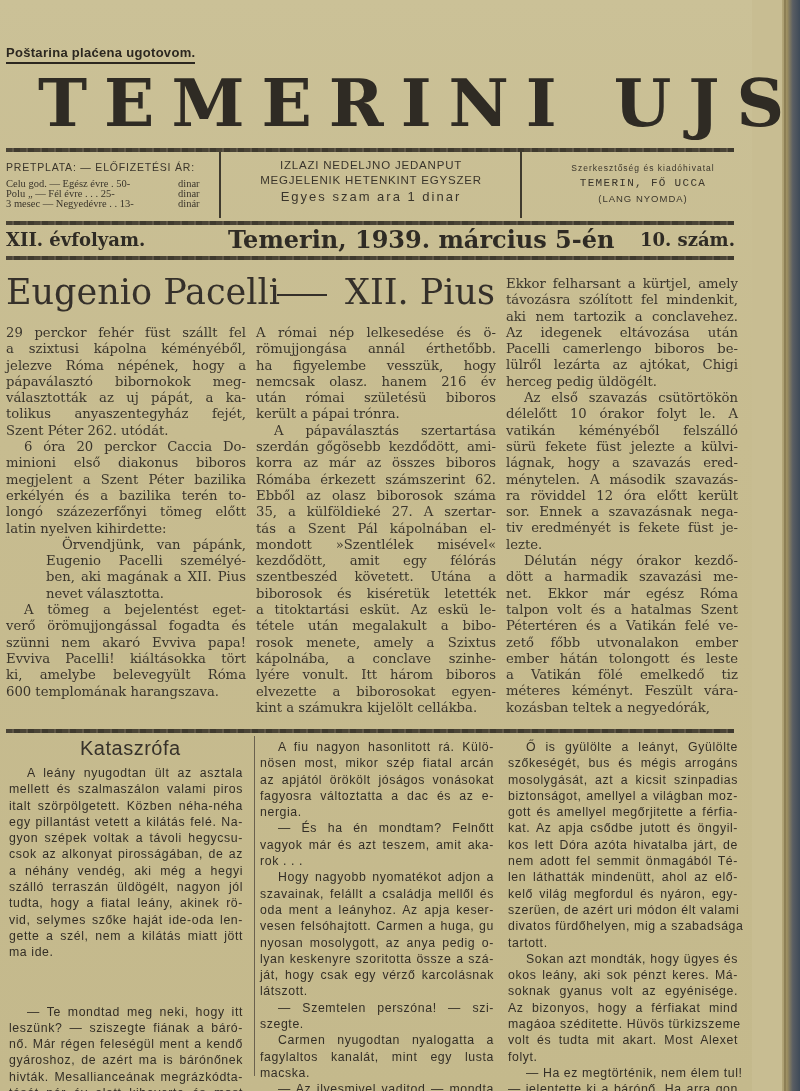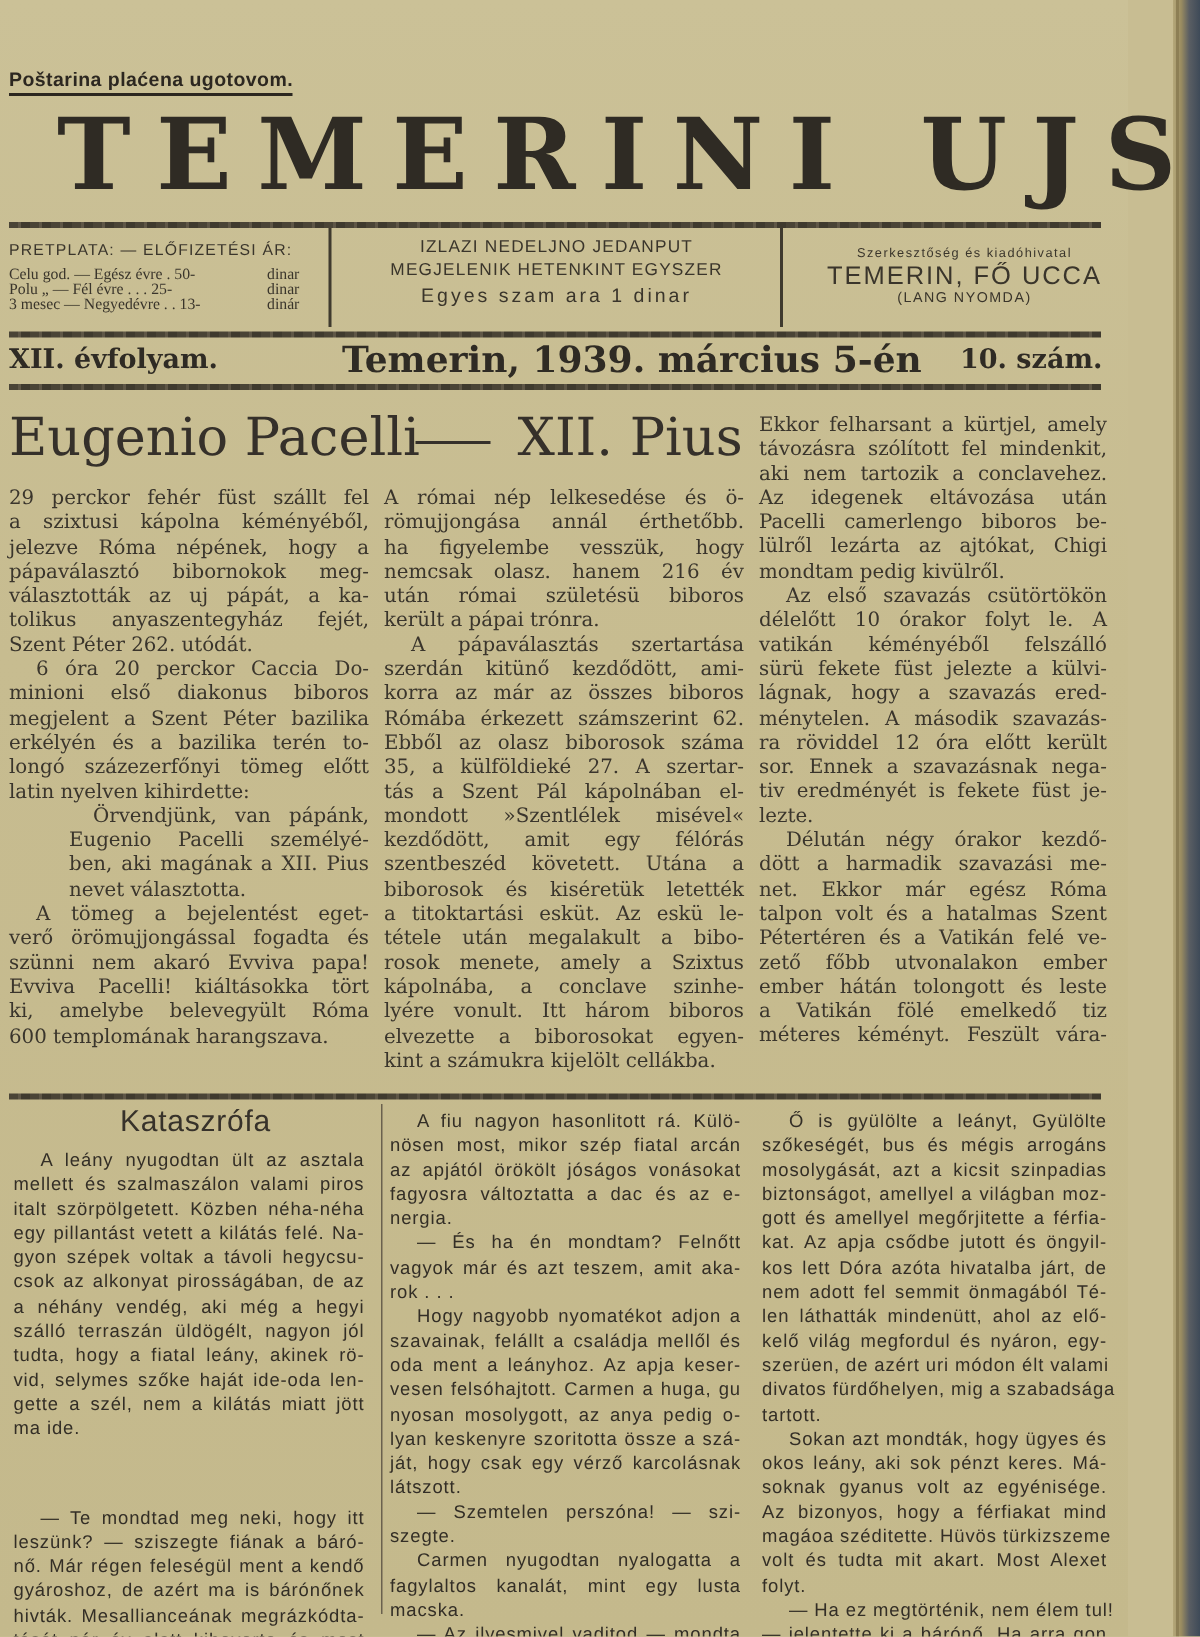--- a/index.html
+++ b/index.html
@@ -48,21 +48,21 @@
     left:222px; top:158px; width:298px; text-align:center;
     font-family:"Liberation Sans", sans-serif; color:#3a352b; letter-spacing:0.8px;
   }
   .center-block div { font-size:11.5px; line-height:15px; white-space:nowrap; }
   .center-block .price { font-size:13px; letter-spacing:2px; line-height:18px; }
   .right-block {
     left:524px; top:161px; width:238px; text-align:center;
     font-family:"Liberation Sans", sans-serif; color:#3a352b;
   }
   .right-block .l1 { font-size:8.5px; letter-spacing:1px; line-height:14px; white-space:nowrap; }
-  .right-block .l2 { font-size:17px; letter-spacing:1.3px; line-height:17px; white-space:nowrap; }
+  .right-block .l2 { font-size:11px; letter-spacing:1.3px; line-height:17px; white-space:nowrap;font-family:Liberation Mono, monospace; }
   .right-block .l3 { font-size:9.5px; letter-spacing:1px; line-height:13px; white-space:nowrap; }
   .dateline {
     top:229px; font-family:"DejaVu Serif", serif; font-weight:bold; font-size:18px;
     color:#2f2b24; white-space:nowrap; line-height:22px;
   }
   .headline {
     top:272px; font-family:"DejaVu Serif", serif; font-size:35px; color:#35302a;
     white-space:nowrap; line-height:40px; letter-spacing:0px;
   }
   .headline-dash { top:294px; height:2px; background:#35302a; }
@@ -173,21 +173,21 @@
       <p>
         <span class="line">A római nép lelkesedése és ö-</span>
         <span class="line">römujjongása annál érthetőbb.</span>
         <span class="line">ha figyelembe vesszük, hogy</span>
         <span class="line">nemcsak olasz. hanem 216 év</span>
         <span class="line">után római születésü biboros</span>
         <span class="line last">került a pápai trónra.</span>
       </p>
       <p>
         <span class="line" style="padding-left: 18px;">A pápaválasztás szertartása</span>
-        <span class="line">szerdán kitünő kezdődött, ami-</span>
+        <span class="line">szerdán gőgösebb kezdődött, ami-</span>
         <span class="line">korra az már az összes biboros</span>
         <span class="line">Rómába érkezett számszerint 62.</span>
         <span class="line">Ebből az olasz biborosok száma</span>
         <span class="line">35, a külföldieké 27. A szertar-</span>
         <span class="line">tás a Szent Pál kápolnában el-</span>
         <span class="line">mondott »Szentlélek misével«</span>
         <span class="line">kezdődött, amit egy félórás</span>
         <span class="line">szentbeszéd követett. Utána a</span>
         <span class="line">biborosok és kiséretük letették</span>
         <span class="line">a titoktartási esküt. Az eskü le-</span>
@@ -200,21 +200,21 @@
       </p>
     </div>
   <div class="col" id="lead-col-2" style="left:506px;top:276px;width:232px;">
       <p>
         <span class="line">Ekkor felharsant a kürtjel, amely</span>
         <span class="line">távozásra szólított fel mindenkit,</span>
         <span class="line">aki nem tartozik a conclavehez.</span>
         <span class="line">Az idegenek eltávozása után</span>
         <span class="line">Pacelli camerlengo biboros be-</span>
         <span class="line">lülről lezárta az ajtókat, Chigi</span>
-        <span class="line last">mondtam pedig kivülről.</span>
+        <span class="line last">herceg pedig üldögélt.</span>
       </p>
       <p>
         <span class="line" style="padding-left: 18px;">Az első szavazás csütörtökön</span>
         <span class="line">délelőtt 10 órakor folyt le. A</span>
         <span class="line">vatikán kéményéből felszálló</span>
         <span class="line">sürü fekete füst jelezte a külvi-</span>
         <span class="line">lágnak, hogy a szavazás ered-</span>
         <span class="line">ménytelen. A második szavazás-</span>
         <span class="line">ra röviddel 12 óra előtt került</span>
         <span class="line">sor. Ennek a szavazásnak nega-</span>
@@ -224,20 +224,21 @@
       <p>
         <span class="line" style="padding-left: 18px;">Délután négy órakor kezdő-</span>
         <span class="line">dött a harmadik szavazási me-</span>
         <span class="line">net. Ekkor már egész Róma</span>
         <span class="line">talpon volt és a hatalmas Szent</span>
         <span class="line">Pétertéren és a Vatikán felé ve-</span>
         <span class="line">zető főbb utvonalakon ember</span>
         <span class="line">ember hátán tolongott és leste</span>
         <span class="line">a Vatikán fölé emelkedő tiz</span>
         <span class="line">méteres kéményt. Feszült vára-</span>
+        <span class="line last">kozásban teltek a negyedórák,</span>
       </p>
     </div>
 
   <div class="rule" style="left:6px;top:729px;width:728px;"></div>
 
   <div class="abs kat-title">Kataszrófa</div>
 
   <div class="col2" id="story-col-0" style="left:9px;top:765px;width:234px;">
       <p>
         <span class="line" style="padding-left: 18px;">A leány nyugodtan ült az asztala</span>

